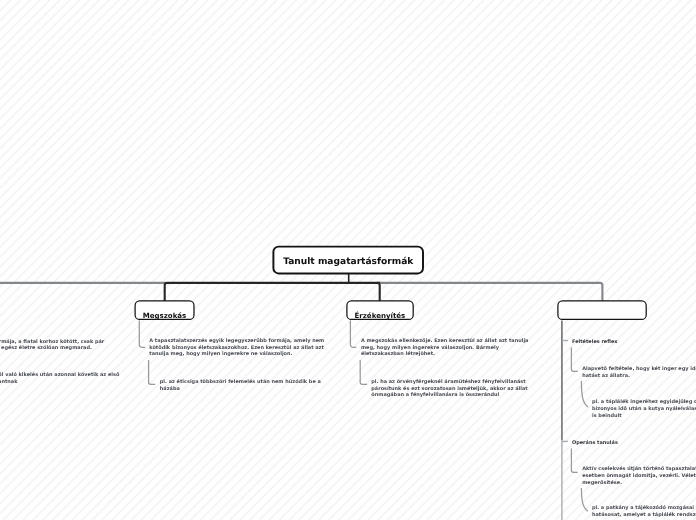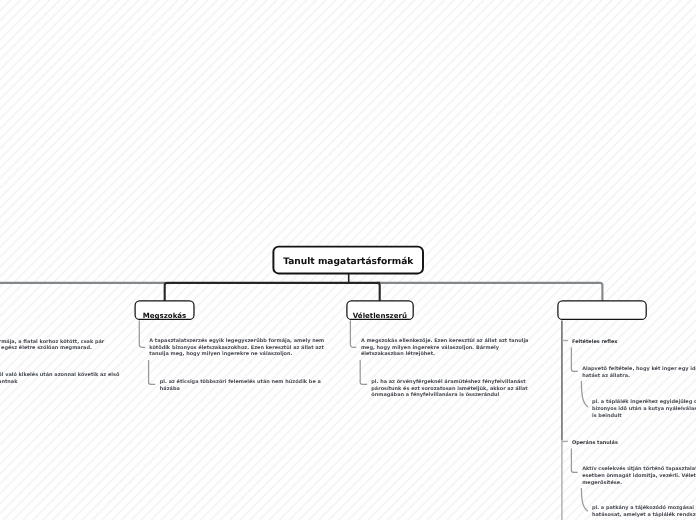--- a/index.html
+++ b/index.html
@@ -59,21 +59,21 @@
     <g fill="#ffffff" stroke="#141414">
       <rect x="273.4" y="246.6" width="149.6" height="26.8" rx="5.2" ry="5.2" stroke-width="1.95"></rect>
       <rect x="135.1" y="300.9" width="58.9" height="18.5" rx="4.5" ry="4.5" stroke-width="1.25"></rect>
       <rect x="346.9" y="300.9" width="66.3" height="18.5" rx="4.5" ry="4.5" stroke-width="1.25"></rect>
       <rect x="557.9" y="300.9" width="88.3" height="18.5" rx="4.5" ry="4.5" stroke-width="1.25"></rect>
     </g>
   </svg>
 
   <div class="node root">Tanult magatartásformák</div>
   <div class="node lvl1" style="left:134.8px;top:300.3px;width:59.4px;">Megszokás</div>
-  <div class="node lvl1" style="left:346.4px;top:300.3px;width:67px;">Véletlenszerű</div>
+  <div class="node lvl1" style="left:346.4px;top:300.3px;width:67px;">Érzékenyítés</div>
 
   <div class="para" style="left:149.3px;top:338.3px;width:177px;">A tapasztalatszerzés egyik legegyszerűbb formája, amely nem kötődik bizonyos életszakaszokhoz. Ezen keresztül az állat azt tanulja meg, hogy milyen ingerekre ne válaszoljon.</div>
   <div class="para" style="left:159.8px;top:379px;width:166px;">pl. az éticsiga többszöri felemelés után nem húzódik be a házába</div>
   <div class="para" style="left:360.9px;top:338.3px;width:173px;">A megszokás ellenkezője. Ezen keresztül az állat azt tanulja meg, hogy milyen ingerekre válaszoljon. Bármely életszakaszban létrejöhet.</div>
   <div class="para" style="left:371.3px;top:379px;width:170px;">pl. ha az örvényférgeknél áramütéshez fényfelvillanást párosítunk és ezt sorozatosan ismételjük, akkor az állat önmagában a fényfelvillanásra is összerándul</div>
 
   <div class="lbl" style="left:572px;top:338.6px;">Feltételes reflex</div>
   <div class="para" style="left:582.2px;top:366.4px;width:161px;">Alapvető feltétele, hogy két inger egy időben fejtse ki a hatást az állatra.</div>
   <div class="para" style="left:592px;top:399.4px;width:185px;">pl. a táplálék ingeréhez egyidejűleg csengőszót társítottak, így bizonyos idő után a kutya nyálelválasztása a csengőszó hallatára is beindult</div>
 

